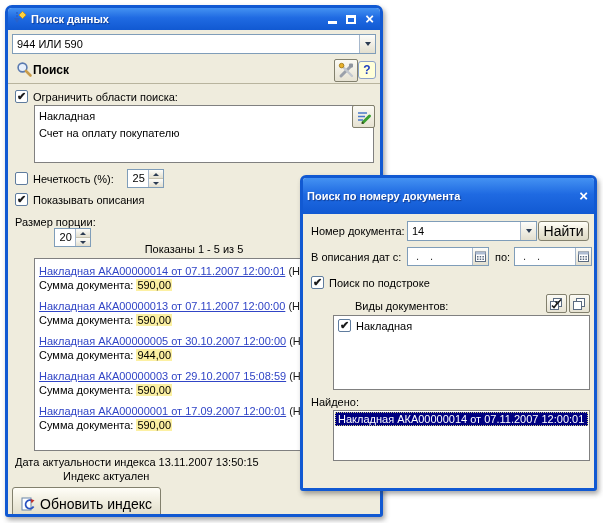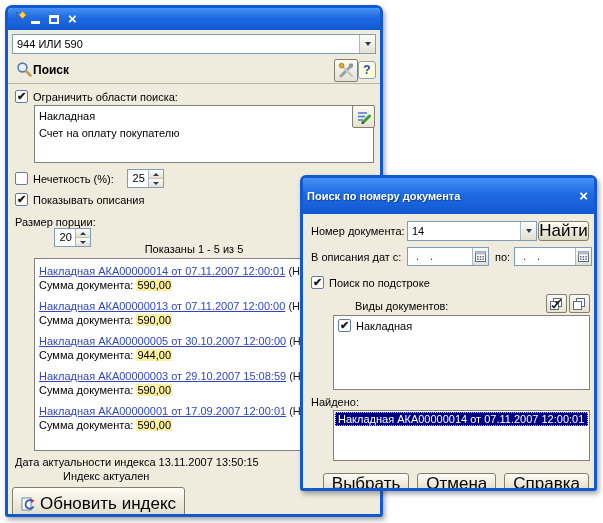--- a/index.html
+++ b/index.html
@@ -32,21 +32,21 @@
   .spins > div { flex:1; background:linear-gradient(#fdfdfa,#e3dfcf); display:flex; align-items:center; justify-content:center; }
   .spins > div + div { border-top:1px solid #c6c2b0; }
 
   .checkline { display:flex; align-items:center; gap:5px; }
   .cb { width:13px; height:13px; background:#fff; border:1px solid #5f7c9e; border-radius:2px;
     font-size:11px; line-height:11px; text-align:center; color:#1b1b1b; font-weight:bold; }
 
   .push { border:1px solid #82806d; border-radius:3px;
     background:linear-gradient(#fffef8,#efecdd 45%,#dcd8c4);
     display:inline-flex; align-items:center; justify-content:center; gap:4px;
-    font-size:17px; color:#000; padding:0 8px; cursor:default; }
+    font-size:14px; color:#000; padding:0 8px; cursor:default; }
 
   .listbox { background:#fff; border:1px solid #808080;margin-left:22px; }
 
   
   #main-win { left:5px; top:5px; width:378px; height:512px; }
   #main-win .body { position:relative; height:486px; }
   .combo-main { position:absolute; top:4px; left:4px; right:4px; }
   .band { position:absolute; top:27px; left:0; right:0; height:27px;
     border-bottom:1px solid #b8b49e; display:flex; align-items:center; padding:0 4px 0 8px; }
   .band .cap { font-weight:bold; font-size:12px; flex:1; }
@@ -109,20 +109,21 @@
 
 <div class="window" id="main-win">
   <div class="titlebar">
     <span>
       <svg width="15" height="15" viewBox="0 0 15 15">
         <line x1="5" y1="1" x2="5" y2="7" stroke="#2a62c8" stroke-width="1.6" stroke-dasharray="2 1"></line>
         <polygon points="2,7 8,7 5,12" fill="#2a62c8"></polygon>
         <polygon points="10.5,0.5 14,4 10.5,7.5 7,4" fill="#ffd23e" stroke="#c89010" stroke-width="0.8"></polygon>
       </svg>
     </span>
+    <span class="title">Поиск данных</span>
     <span class="winbtns">
       <span class="btn-min"></span>
       <span class="btn-max"></span>
       <span class="btn-close">×</span>
     </span>
   </div>
   <div class="body">
     <div class="textbox combo-main">
       <span class="val">944 ИЛИ 590</span>
       <span class="drop-btn">
@@ -322,19 +323,14 @@
         <span class="cb">✔</span>
         <span>Накладная</span>
       </div>
     </div>
 
     <span class="d-found-label">Найдено:</span>
     <div class="listbox d-found-list">
       <div class="sel-item">Накладная АКА00000014 от 07.11.2007 12:00:01</div>
     </div>
 
-    <div class="d-btnrow">
-      <button class="push">Выбрать</button>
-      <button class="push">Отмена</button>
-      <button class="push">Справка</button>
-    </div>
   </div>
 </div>
 
 </body></html>

